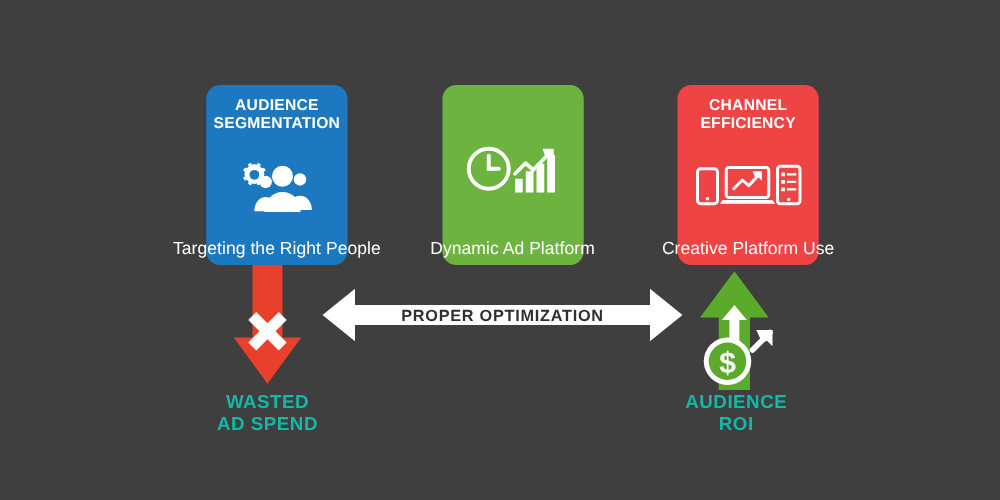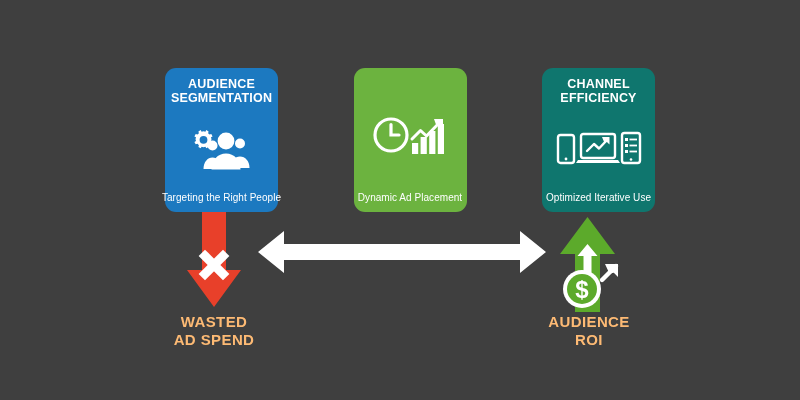--- a/index.html
+++ b/index.html
@@ -51,21 +51,21 @@
     margin: 0;
   }
   .card-icon {
     flex: 1;
     display: flex;
     align-items: center;
     justify-content: center;
     width: 100%;
   }
   .card-sub {
-    font-size: 10px;
+    font-size: 14px;
     line-height: 10px;
     text-align: center;
     letter-spacing: 0.05px;
     margin: 0 0 2px 0;
     white-space: nowrap;
   }
 
   
   .down-arrow-wrap {
     position: absolute;
@@ -78,21 +78,21 @@
     position: absolute;
     left: 553px;
     top: 216px;
     width: 72px;
     height: 96px;
   }
   .caption {
     position: absolute;
     width: 170px;
     text-align: center;
-    color: #fdba74;
+    color: #14b8a6;
     font-size: 15px;
     font-weight: bold;
     line-height: 18px;
     letter-spacing: 0.4px;
     white-space: pre-line;
   }
   .caption.left  { left: 129px; top: 313px; }
   .caption.right { left: 504px; top: 313px; }
 
   
@@ -163,25 +163,25 @@
             <rect x="48.6" y="24" width="6.2" height="17"></rect>
             <rect x="57.2" y="18" width="6.2" height="23"></rect>
             <rect x="65.8" y="11" width="6.2" height="30"></rect>
           </g>
           <g fill="none" stroke="#ffffff" stroke-width="3" stroke-linecap="round" stroke-linejoin="round">
             <path d="M40 26l8.5-8.5 6 5.5L69 8"></path>
           </g>
           <path d="M62 6h9v9l-3-3-3.5 1z" fill="#ffffff"></path>
         </svg>
       </div>
-      <div class="card-sub">Dynamic Ad Placement</div>
+      <div class="card-sub">Dynamic Ad Platform</div>
     </div>
 
 
-    <div class="card" style="background:#0f766e">
+    <div class="card" style="background:#ef4444">
       <div class="card-title">CHANNEL
 EFFICIENCY</div>
       <div class="card-icon">
         <svg width="86" height="40" viewBox="0 0 86 40">
 
           <rect x="2" y="6" width="16" height="28" rx="2.6" fill="none" stroke="#ffffff" stroke-width="2.4"></rect>
           <circle cx="10" cy="30" r="1.4" fill="#ffffff"></circle>
 
           <rect x="25" y="5" width="34" height="24" rx="2.2" fill="none" stroke="#ffffff" stroke-width="2.4"></rect>
           <path d="M22 31h40l2 3H20z" fill="#ffffff"></path>
@@ -195,21 +195,21 @@
             <rect x="69" y="9" width="3" height="3"></rect>
             <rect x="73.5" y="9.6" width="7.5" height="1.8"></rect>
             <rect x="69" y="15" width="3" height="3"></rect>
             <rect x="73.5" y="15.6" width="7.5" height="1.8"></rect>
             <rect x="69" y="21" width="3" height="3"></rect>
             <rect x="73.5" y="21.6" width="7.5" height="1.8"></rect>
           </g>
           <circle cx="75" cy="30.5" r="1.3" fill="#ffffff"></circle>
         </svg>
       </div>
-      <div class="card-sub">Optimized Iterative Use</div>
+      <div class="card-sub">Creative Platform Use</div>
     </div>
 
   </div>
 
   <div class="down-arrow-wrap">
     <svg width="62" height="96" viewBox="0 0 62 96">
       <path d="M19 0h24v58h15L31 95 4 58h15z" fill="#e8402a"></path>
       <g stroke="#ffffff" stroke-width="9" stroke-linecap="square">
         <line x1="22" y1="44" x2="40" y2="62"></line>
         <line x1="40" y1="44" x2="22" y2="62"></line>
@@ -236,14 +236,15 @@
     </svg>
   </div>
   <div class="caption right">AUDIENCE
 ROI</div>
 
   <div class="center-arrow">
     <svg width="288" height="48" viewBox="0 0 288 48">
       <path d="M0 24L26 3v13h236V3l26 21-26 21V32H26v13z" fill="#ffffff"></path>
     </svg>
   </div>
+  <div class="center-arrow-label">PROPER OPTIMIZATION</div>
 
 </div>
 
 </body></html>

